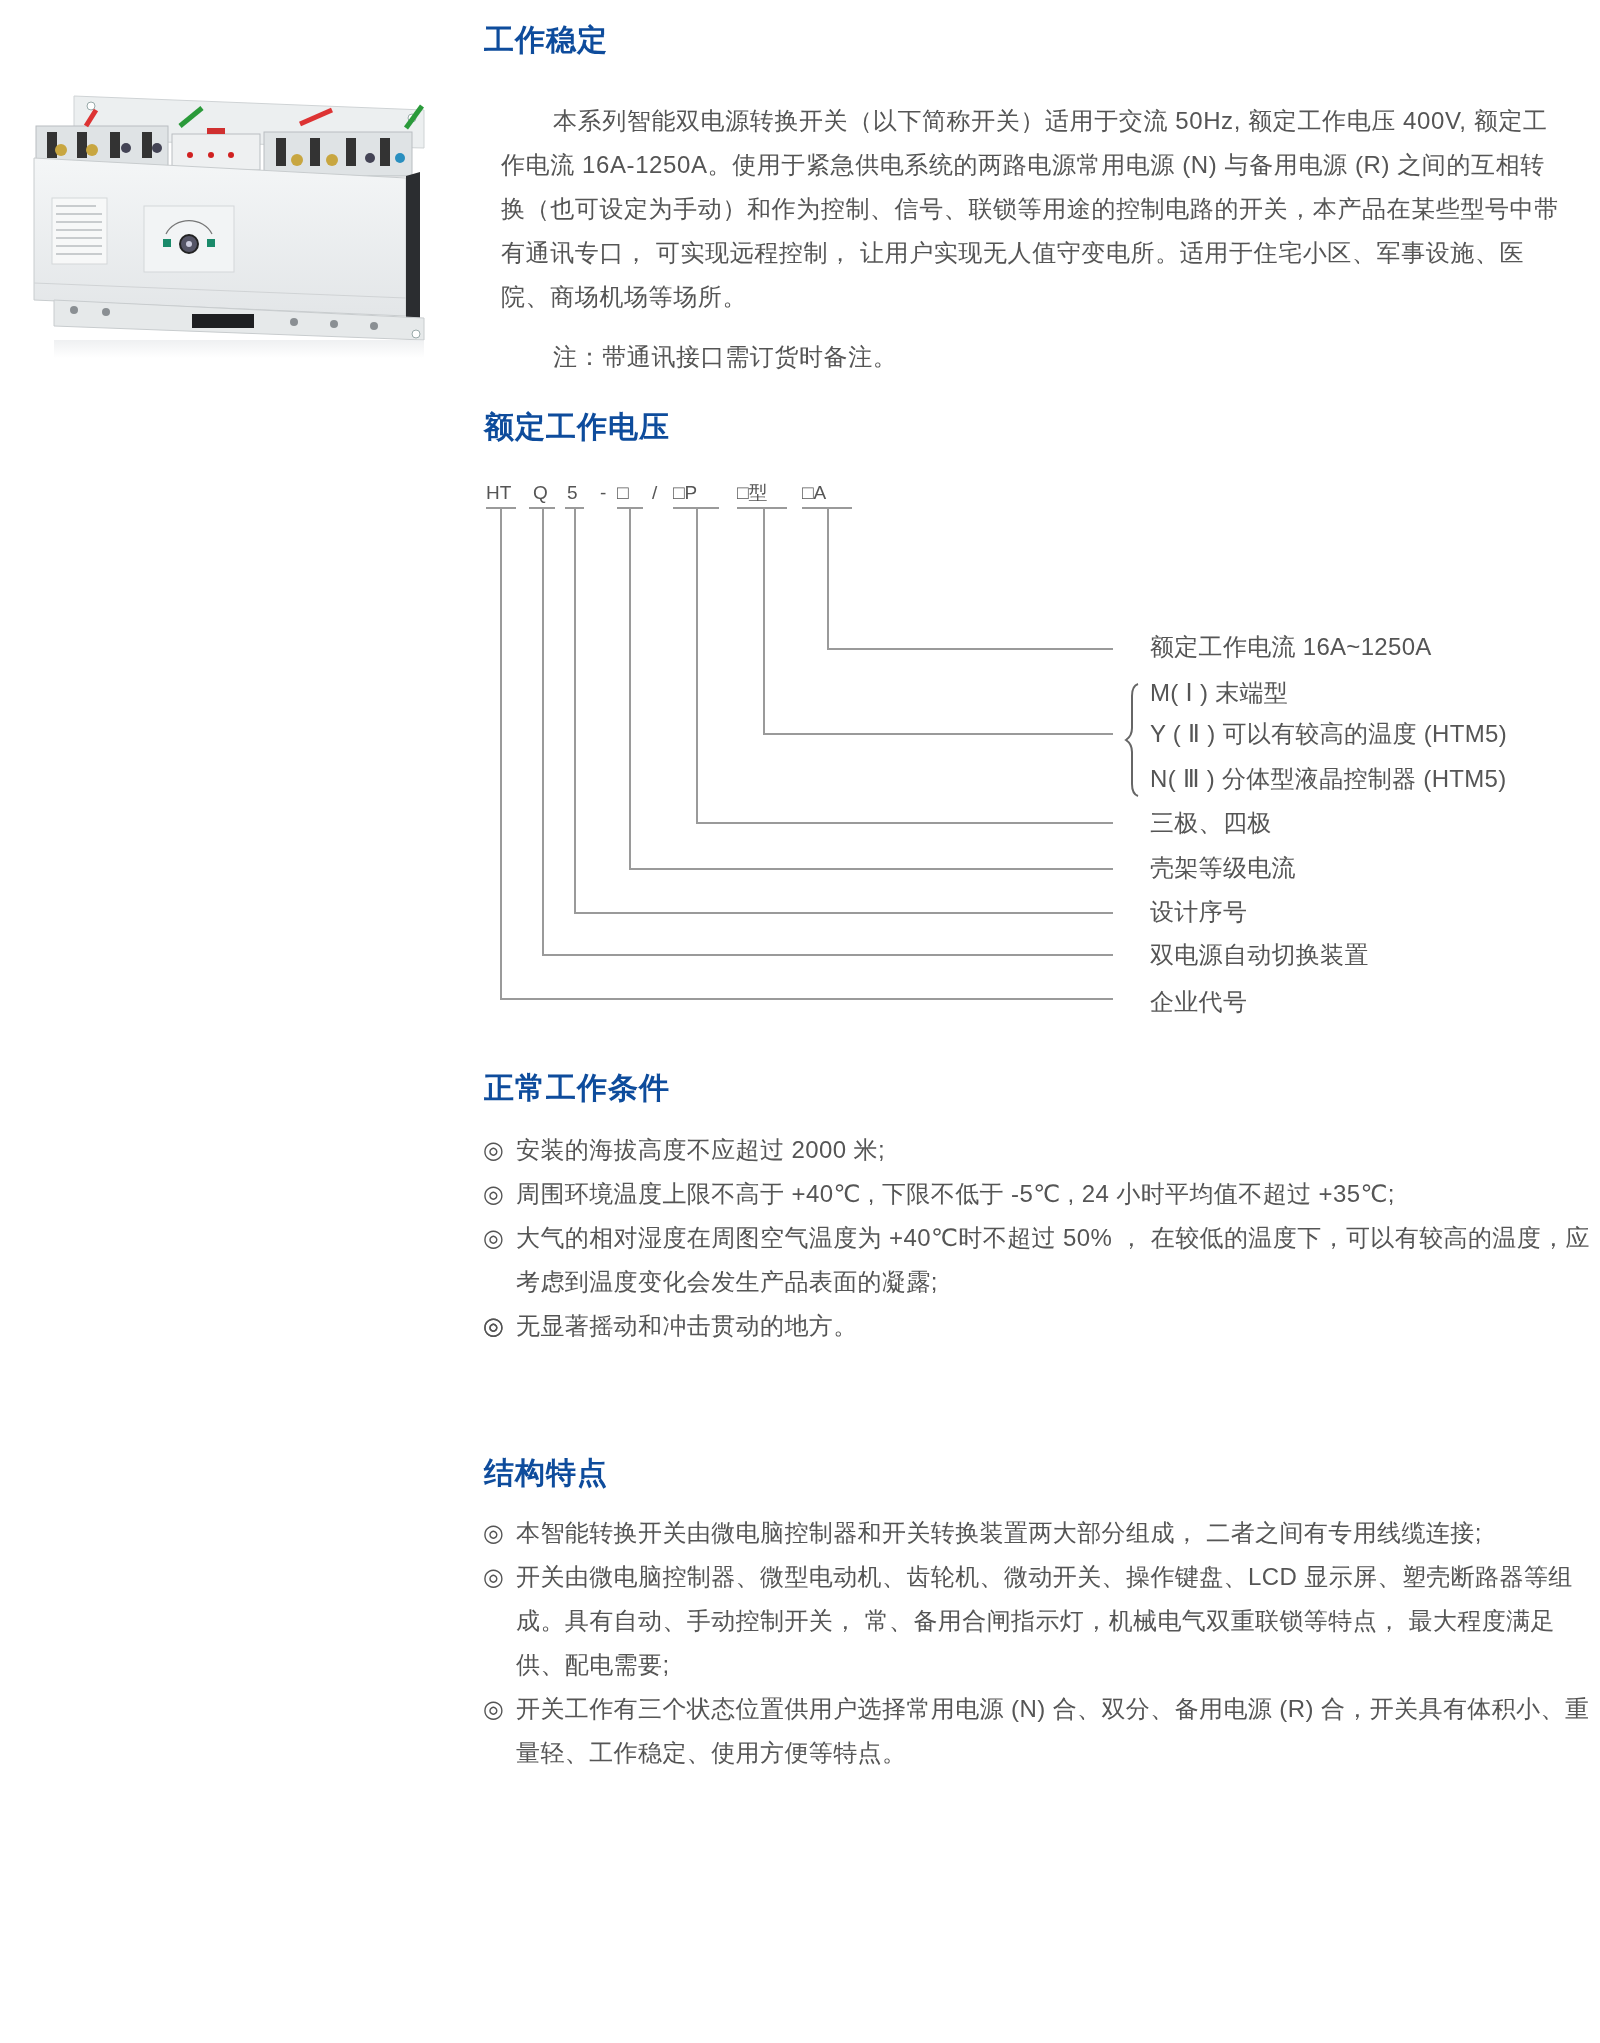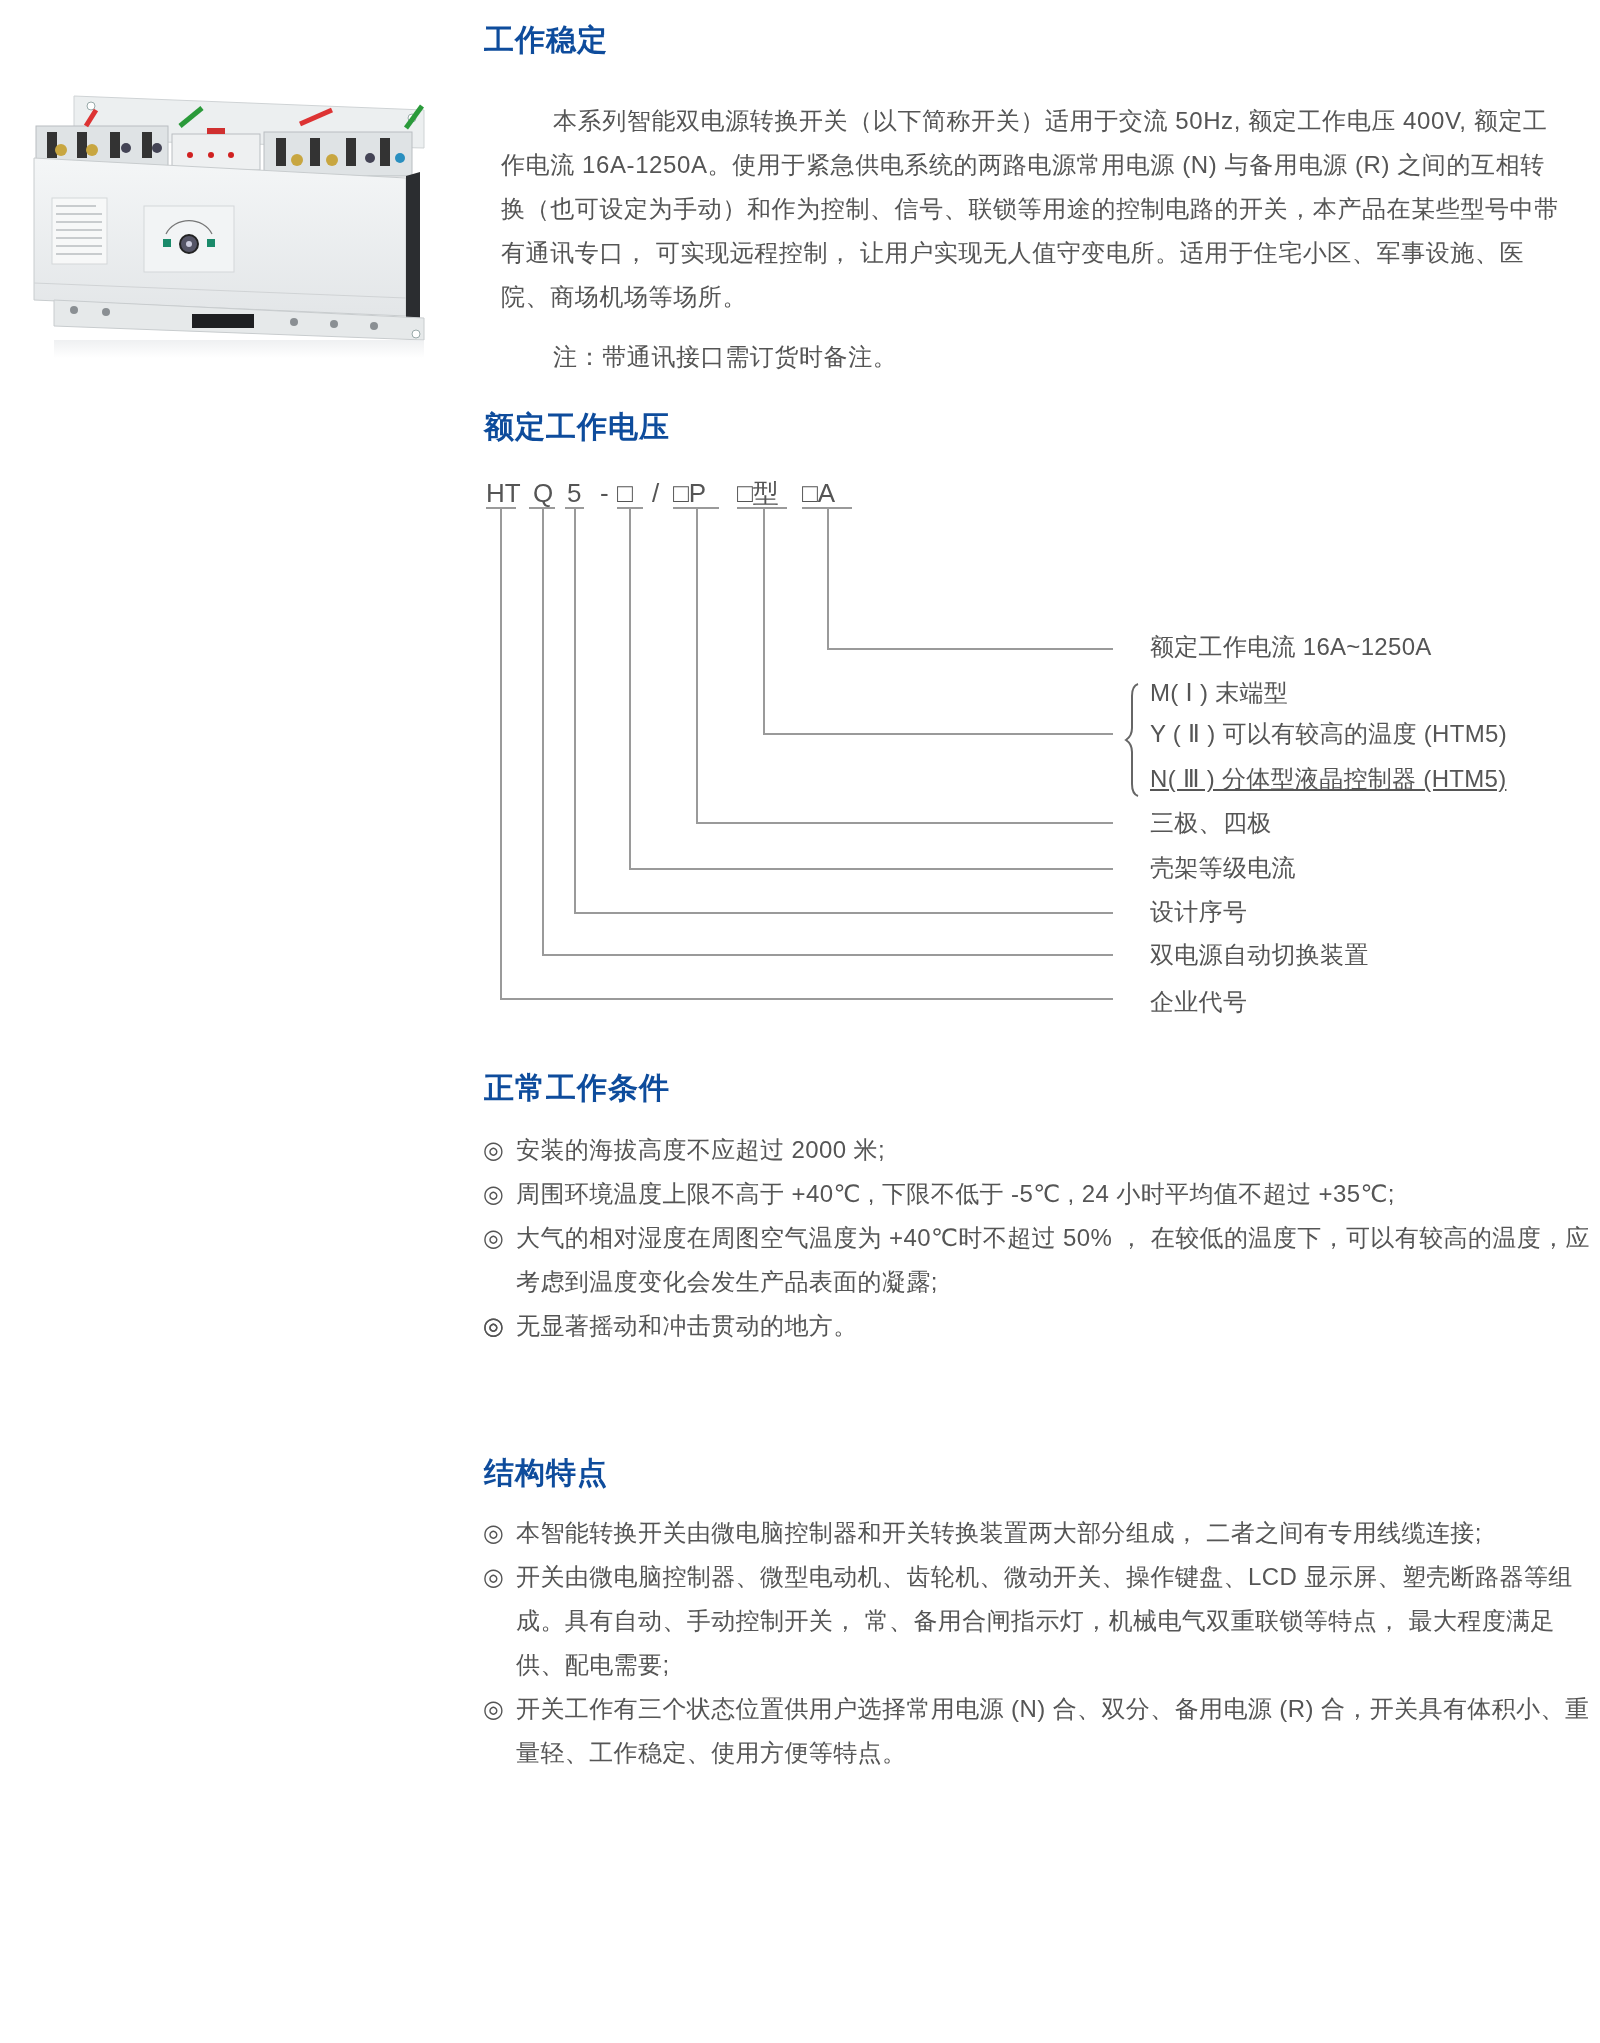--- a/index.html
+++ b/index.html
@@ -8,21 +8,21 @@
   .abs { position: absolute; }
   .heading { position: absolute; left: 484px; font-size: 30px; font-weight: bold; color: #0e4c9c;
              line-height: 36px; letter-spacing: 1px; white-space: nowrap; }
   .para { position: absolute; left: 485px; width: 1100px; font-size: 24px; line-height: 44px;
           letter-spacing: 0.6px; color: #555555; }
   .para p { margin: 16px; text-indent: 52px; }
   .bullets { position: absolute; left: 483px; width: 1110px; font-size: 24px; line-height: 44px;
              letter-spacing: 0.4px; color: #555555; }
   .bullet { position: relative; padding-left: 33px; }
   .bullet .mark { position: absolute; left: 0; top: 0; }
-  .code { position: absolute; top: 478px; font-size: 26px; line-height: 30px; color: #555555; white-space: nowrap; }
+  .code { position: absolute; top: 478px; font-size: 19px; line-height: 30px; color: #555555; white-space: nowrap; }
   .uline { position: absolute; top: 507px; height: 2px; background: #9a9a9a; }
   .vline { position: absolute; width: 2px; background: #9a9a9a; }
   .hline { position: absolute; height: 2px; background: #9a9a9a; }
   .label { position: absolute; left: 1150px; font-size: 24px; line-height: 30px; color: #555555; white-space: nowrap; letter-spacing: 0.3px; }
   .product { position: absolute; left: 14px; top: 88px; width: 420px; height: 270px; }
 </style>
 </head>
 <body>
 
 <div class="product">
@@ -158,21 +158,21 @@
   <div class="hline" style="left:542px;top:954px;width:571px;"></div>
   <div class="hline" style="left:500px;top:998px;width:613px;"></div>
 
   <svg class="abs" style="left:1122px;top:680px;" width="22" height="120" viewBox="0 0 22 120">
     <path d="M16 4 Q10 6 10 16 L10 48 Q10 56 4 60 Q10 64 10 72 L10 104 Q10 114 16 116" fill="none" stroke="#666" stroke-width="2"></path>
   </svg>
 
   <span class="label" style="top:632px;">额定工作电流 16A~1250A</span>
   <span class="label" style="top:678px;">M( Ⅰ ) 末端型</span>
   <span class="label" style="top:719px;">Y ( Ⅱ ) 可以有较高的温度 (HTM5)</span>
-  <span class="label" style="top:764px;text-decoration:underline;">N( Ⅲ ) 分体型液晶控制器 (HTM5)</span>
+  <span class="label" style="top:764px;">N( Ⅲ ) 分体型液晶控制器 (HTM5)</span>
   <span class="label" style="top:808px;">三极、四极</span>
   <span class="label" style="top:853px;">壳架等级电流</span>
   <span class="label" style="top:897px;">设计序号</span>
   <span class="label" style="top:940px;text-align:center;">双电源自动切换装置</span>
   <span class="label" style="top:987px;">企业代号</span>
 </div>
 
 <div class="heading" style="top:1070px;">正常工作条件</div>
 <div class="bullets" style="top:1128px;">
   <div class="bullet"><span class="mark">◎</span><span>安装的海拔高度不应超过 2000 米;</span></div>

